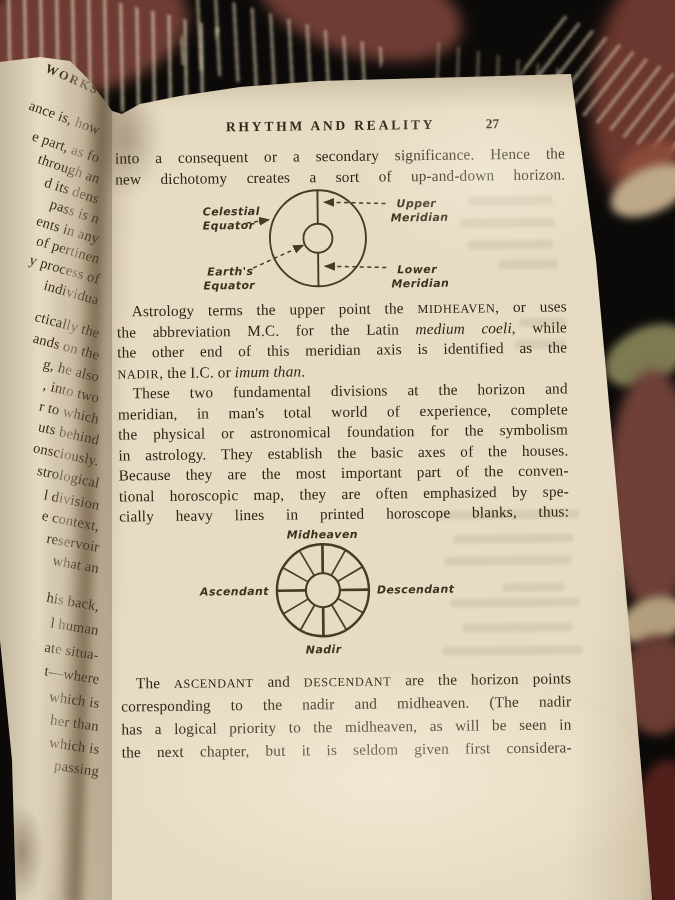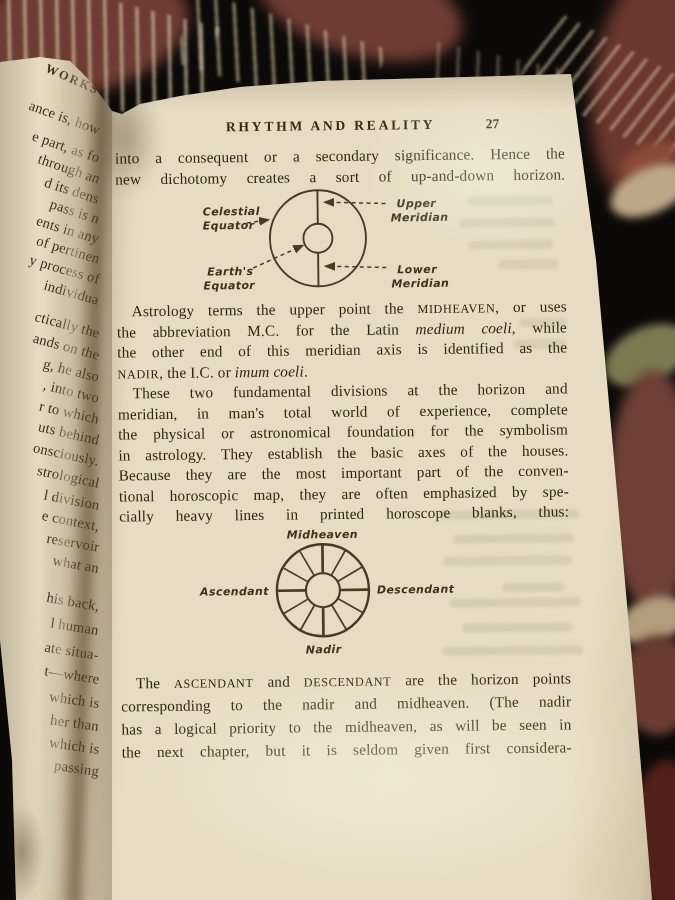--- a/index.html
+++ b/index.html
@@ -165,21 +165,21 @@
         <text class="dlabel" x="24" y="86">Earth's</text>
         <text class="dlabel" x="20" y="100">Equator</text>
         <text class="dlabel" x="214" y="86">Lower</text>
         <text class="dlabel" x="208" y="100">Meridian</text>
       </svg>
 
       <div id="para2" class="para">
           <div class="tline"><span>Astrology terms the upper point the </span><span class="seg-sc">midheaven</span><span>, or uses</span></div>
           <div class="tline"><span>the abbreviation M.C. for the Latin </span><span class="seg-i">medium coeli</span><span>, while</span></div>
           <div class="tline"><span>the other end of this meridian axis is identified as the</span></div>
-          <div class="tline no-just"><span class="seg-sc">nadir</span><span>, the I.C. or </span><span class="seg-i">imum coeli</span><span>.</span></div>
+          <div class="tline no-just"><span class="seg-sc">nadir</span><span>, the I.C. or </span><span class="seg-i">imum than</span><span>.</span></div>
         </div>
       <div id="para3" class="para">
           <div class="tline"><span>These two fundamental divisions at the horizon and</span></div>
           <div class="tline"><span>meridian, in man's total world of experience, complete</span></div>
           <div class="tline"><span>the physical or astronomical foundation for the symbolism</span></div>
           <div class="tline"><span>in astrology. They establish the basic axes of the houses.</span></div>
           <div class="tline"><span>Because they are the most important part of the conven-</span></div>
           <div class="tline"><span>tional horoscopic map, they are often emphasized by spe-</span></div>
           <div class="tline"><span>cially heavy lines in printed horoscope blanks, thus:</span></div>
         </div>

